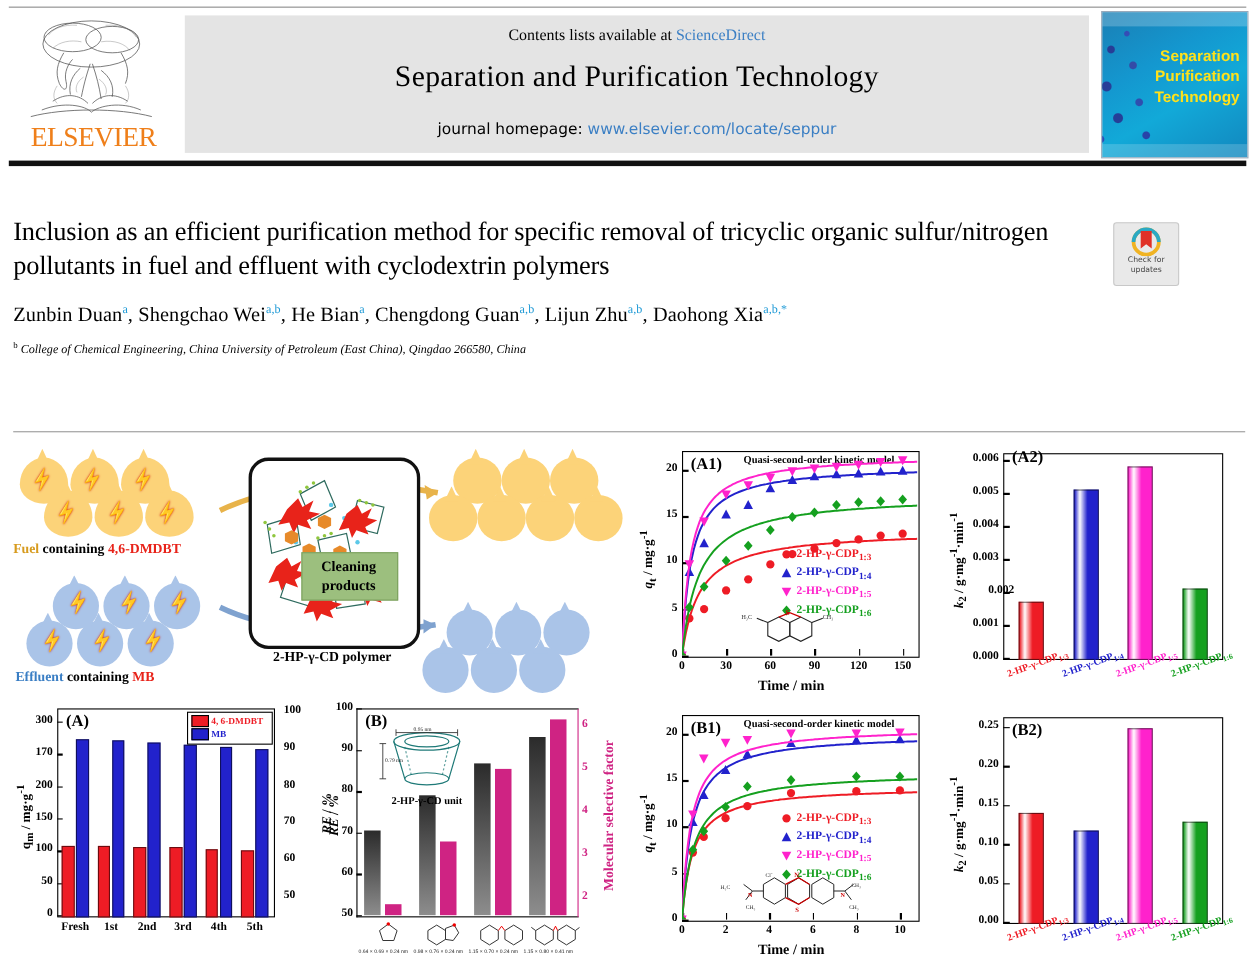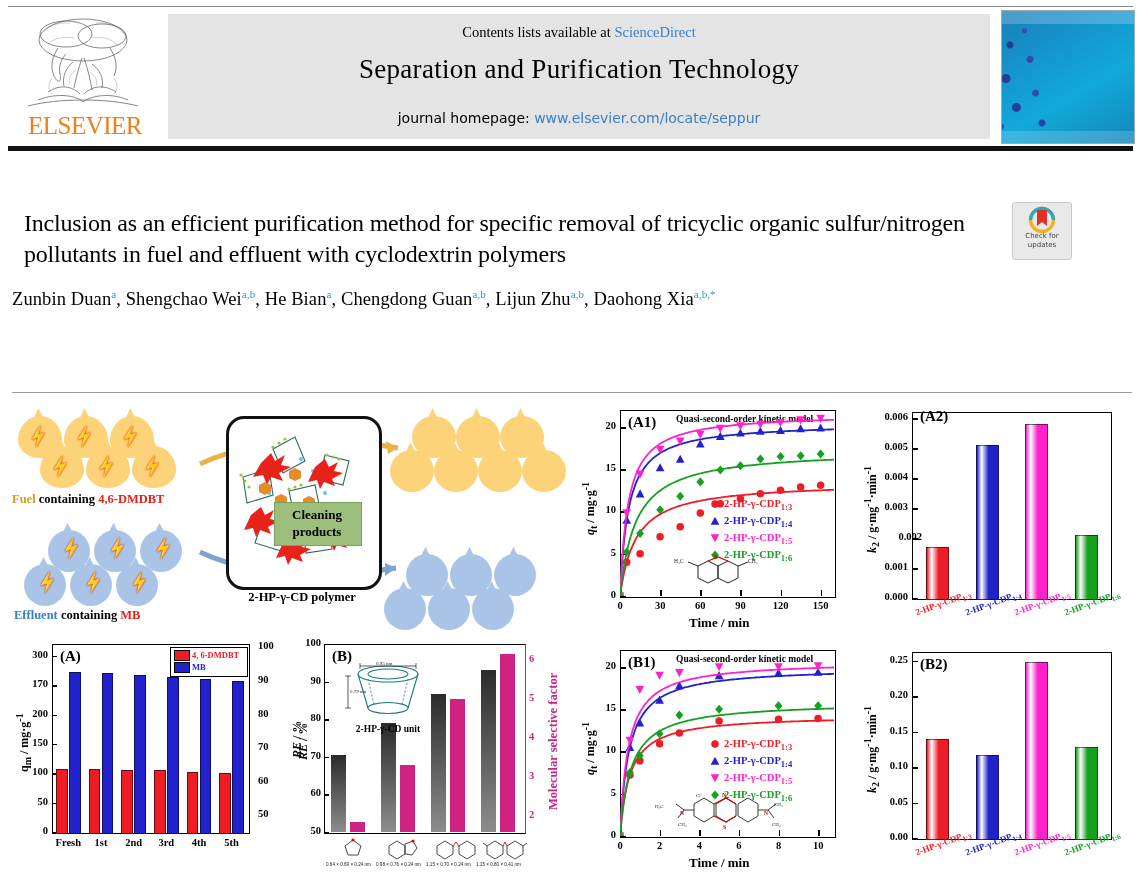--- a/index.html
+++ b/index.html
@@ -41,21 +41,21 @@
       radial-gradient(circle at 38% 8%, #3b42b4 0 2px, transparent 3px);
     opacity:.85;}
   #cover-title{position:absolute;right:7px;top:30px;width:96px;text-align:right;
     font-family:"Liberation Sans",sans-serif;font-weight:bold;color:#ffe11a;
     font-size:14px;line-height:19px;}
   #cover-topbar{position:absolute;left:0;top:0;width:132px;height:13px;background:rgba(255,255,255,.22);
     font-size:4px;color:#eee;}
   #cover-botbar{position:absolute;left:0;bottom:0;width:132px;height:12px;background:rgba(255,255,255,.18);}
   
   #article-head{position:absolute;left:12px;top:196px;width:1120px;}
-  #paper-title{width:965px;font-size:24px;line-height:31px;font-weight:400;letter-spacing:-.2px;margin:12px;}
+  #paper-title{width:965px;font-size:24px;line-height:31px;font-weight:400;letter-spacing:-.2px;margin:0;}
   #crossmark{position:absolute;left:1000px;top:6px;width:58px;height:56px;
     background:#e9e9e9;border:1px solid #c8c8c8;border-radius:3px;}
   #crossmark-label{position:absolute;left:0;top:29px;width:58px;text-align:center;
     font-family:"DejaVu Sans",sans-serif;font-size:7px;color:#444;line-height:9px;}
   #authors{margin-top:18px;font-size:18.5px;letter-spacing:.1px;}
   #authors sup{color:#1f9ad6;font-size:11px;}
   .affil{font-size:11px;font-style:italic;line-height:16px;margin-top:3px;}
   .affil sup{font-style:normal;font-size:8px;}
   #affils{margin-top:8px;}
   .rule-abs{position:absolute;left:12px;top:392px;width:1120px;height:1px;background:#9a9a9a;}
@@ -138,40 +138,46 @@
         <path d="M34 64 C30 70 30 76 34 80 M96 64 C100 70 100 76 96 80"></path>
       </g>
       <path d="M10 92 C40 84 90 84 120 92" stroke="#666" stroke-width="0.8" fill="none"></path>
     </svg>
     <div id="elsevier-word">ELSEVIER</div>
   </div>
 
   <div id="journal-cover">
     <div id="cover-topbar"></div>
     <div id="cover-speckle"></div>
+    <div id="cover-title">
+      <div>Separation</div>
+      <div>Purification</div>
+      <div>Technology</div>
+    </div>
     <div id="cover-botbar"></div>
   </div>
 
   <div class="rule-bottom"></div>
 </div>
 
 <div id="article-head">
   <h1 id="paper-title">Inclusion as an efficient purification method for specific removal of tricyclic organic sulfur/nitrogen pollutants in fuel and effluent with cyclodextrin polymers</h1>
 
   <div id="crossmark">
     <svg width="58" height="30" viewBox="0 0 58 30">
       <circle cx="29" cy="17" r="11.5" fill="none" stroke="#f0b323" stroke-width="3.4"></circle>
       <path d="M17.5 17 A11.5 11.5 0 0 1 40.5 17" fill="none" stroke="#2aa9c4" stroke-width="3.4"></path>
       <path d="M24 7 h10 v16 l-5 -4 l-5 4 z" fill="#e03127"></path>
     </svg>
     <div id="crossmark-label">Check for updates</div>
   </div>
 
   <div id="authors"><span><span>Zunbin Duan</span><sup>a</sup></span><span>, </span><span><span>Shengchao Wei</span><sup>a,b</sup></span><span>, </span><span><span>He Bian</span><sup>a</sup></span><span>, </span><span><span>Chengdong Guan</span><sup>a,b</sup></span><span>, </span><span><span>Lijun Zhu</span><sup>a,b</sup></span><span>, </span><span><span>Daohong Xia</span><sup>a,b,*</sup></span></div>
   <div id="affils">
+      <div class="affil"><sup>b</sup> College of Chemical Engineering, China University of Petroleum (East China), Qingdao 266580, China</div>
     </div>
 </div>
 <div class="rule-abs"></div>
 
 <div id="ga">
 
   <div id="scheme">
     <svg width="572" height="228" style="position:absolute;left:0;top:0">
       <path d="M196 62 C250 36 330 34 394 46" stroke="#e8b34a" stroke-width="5" fill="none"></path>
       <path d="M394 46 l-12 -7 l2 13 z" fill="#e8b34a"></path>

